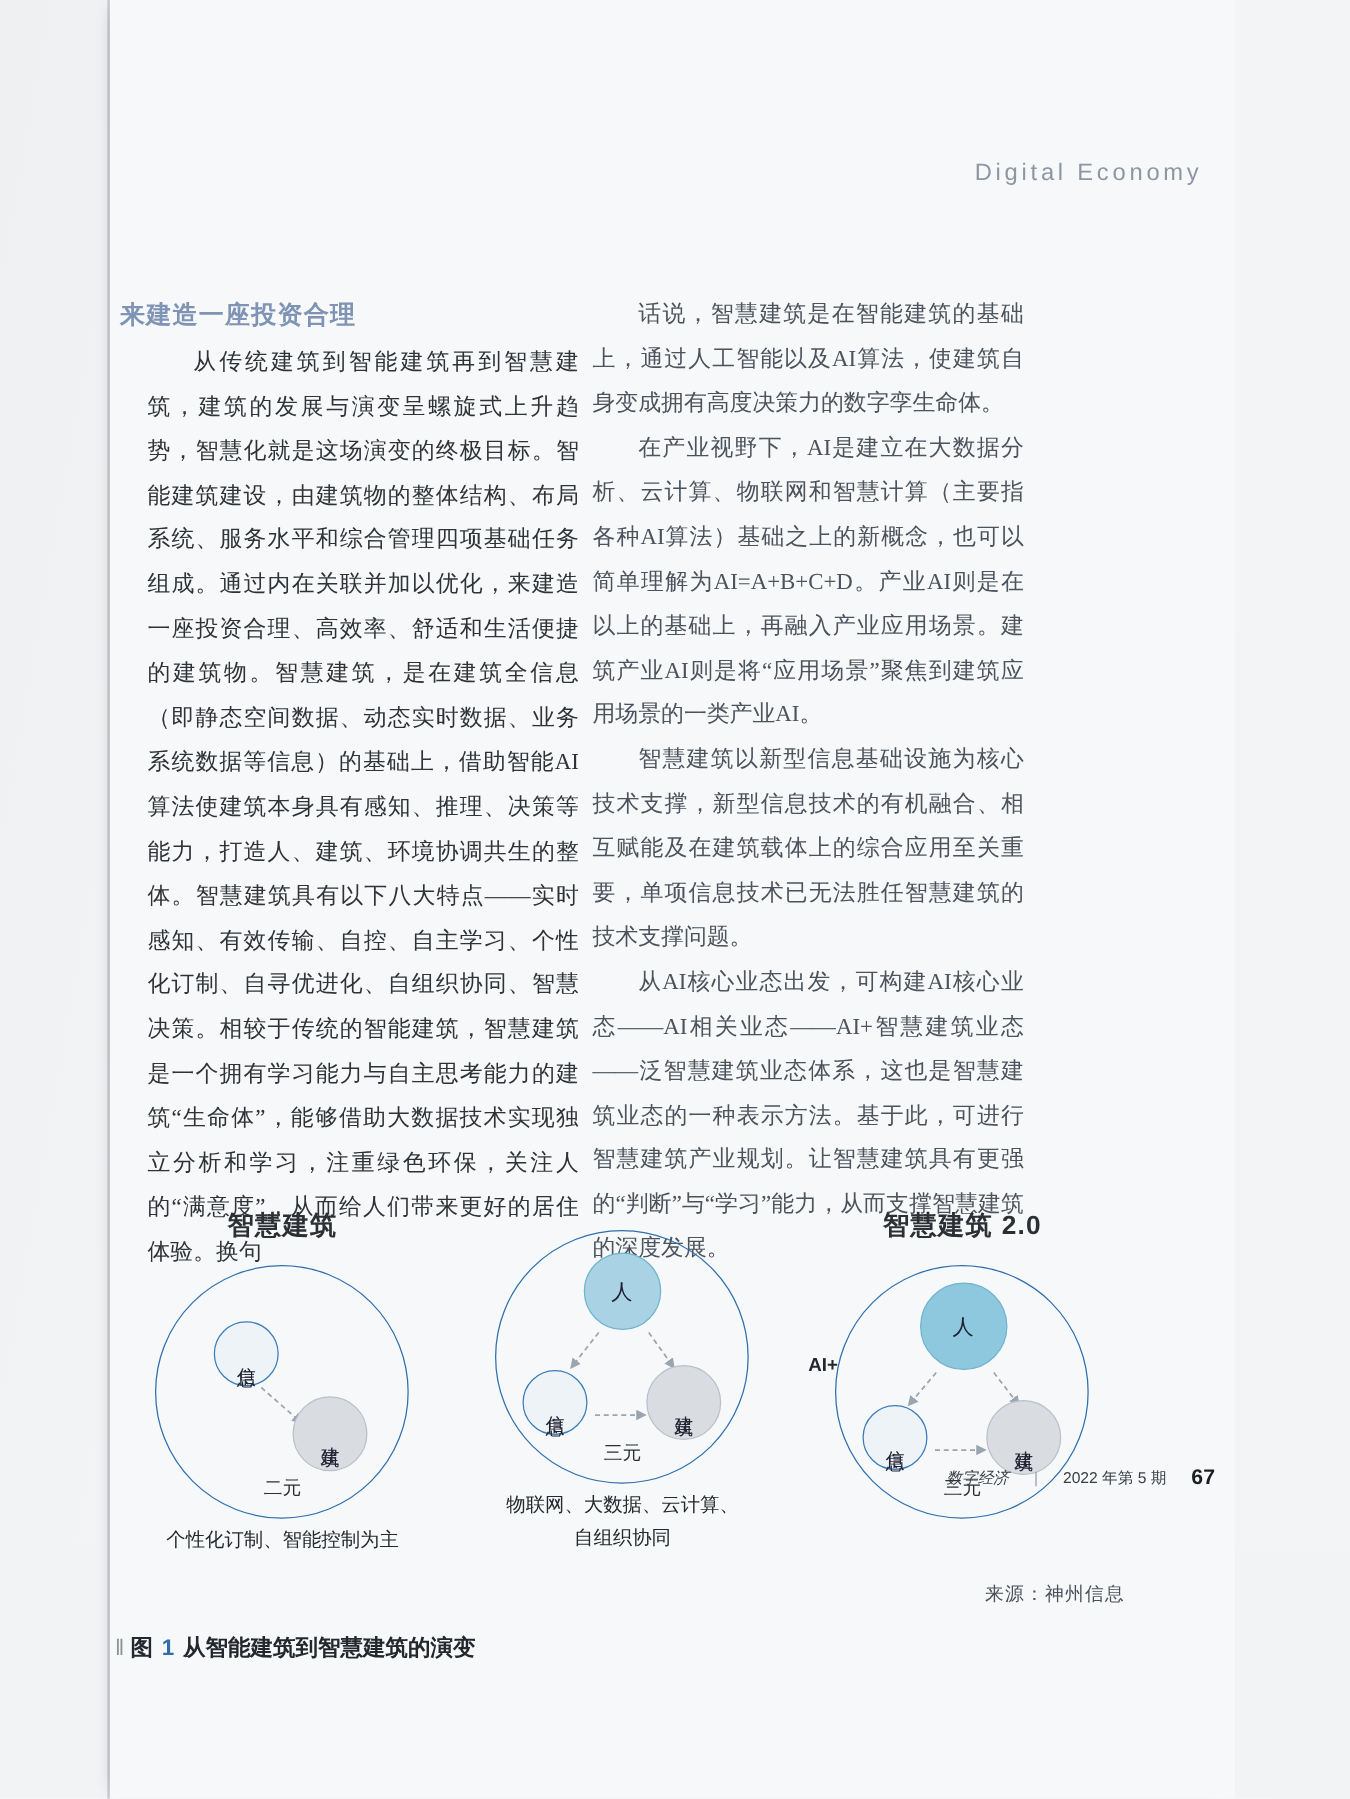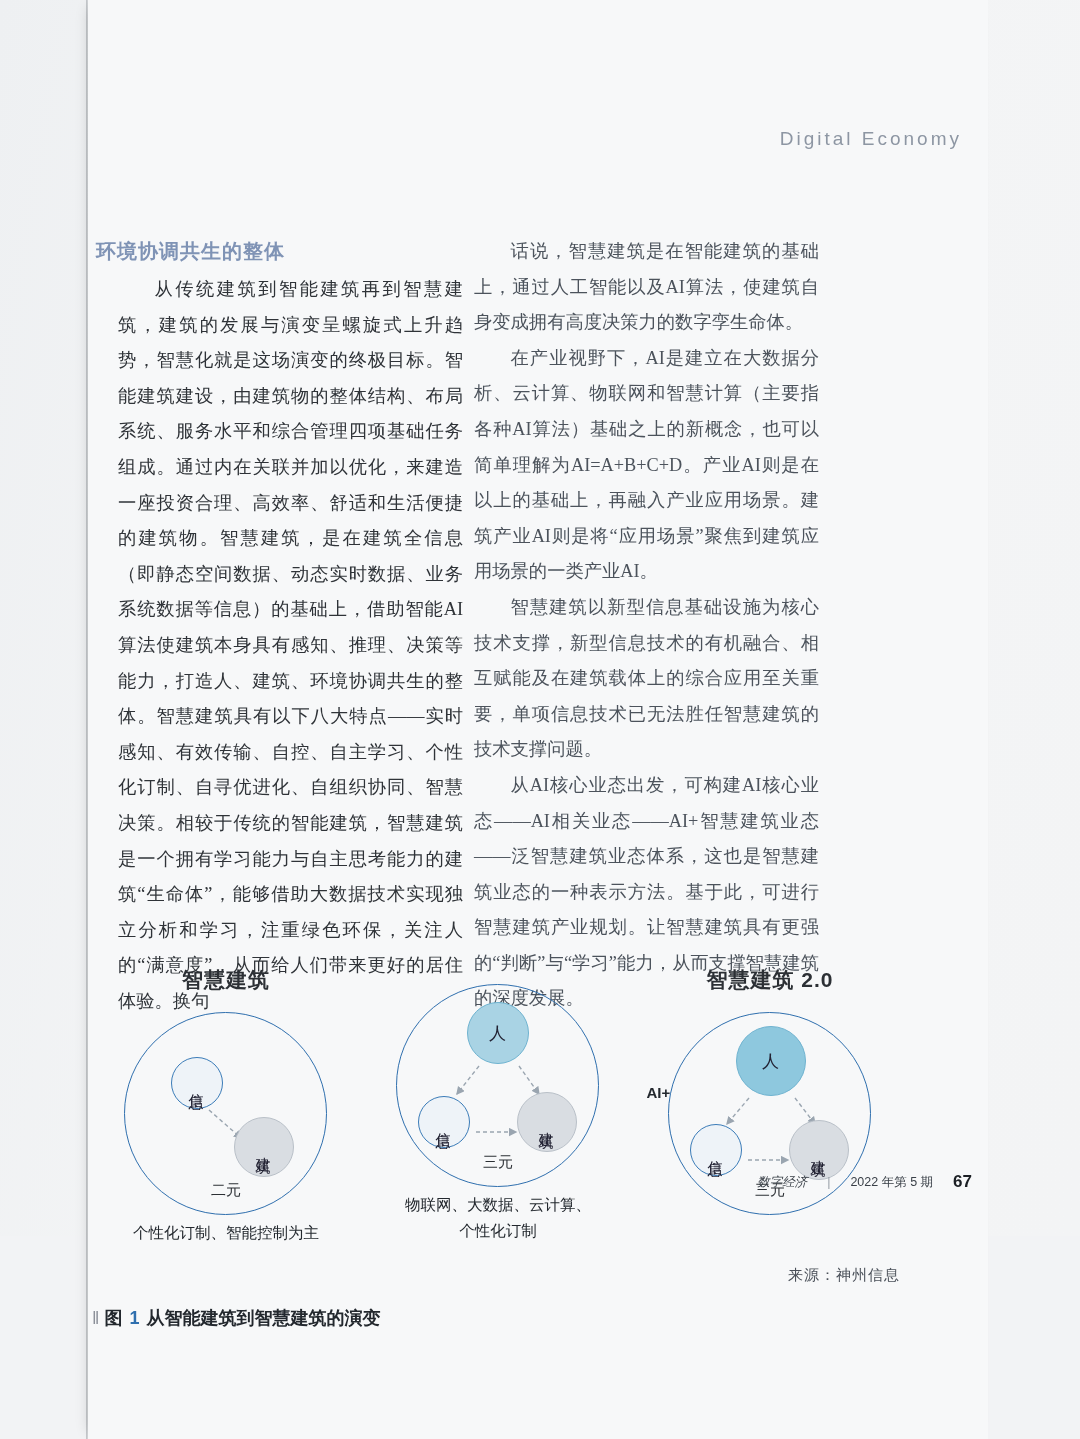--- a/index.html
+++ b/index.html
@@ -202,21 +202,21 @@
 </style>
 </head>
 <body>
 
 <div class="page">
   <div class="spine"></div>
   <div class="page-inner"></div>
 
   <div class="running-head">Digital Economy</div>
 
-  <div class="section-title">环境协调共生的整体</div>
+  <div class="section-title">来建造一座投资合理</div>
 
   <div class="col left">
     <p>从传统建筑到智能建筑再到智慧建筑，建筑的发展与演变呈螺旋式上升趋势，智慧化就是这场演变的终极目标。智能建筑建设，由建筑物的整体结构、布局系统、服务水平和综合管理四项基础任务组成。通过内在关联并加以优化，来建造一座投资合理、高效率、舒适和生活便捷的建筑物。智慧建筑，是在建筑全信息（即静态空间数据、动态实时数据、业务系统数据等信息）的基础上，借助智能AI算法使建筑本身具有感知、推理、决策等能力，打造人、建筑、环境协调共生的整体。智慧建筑具有以下八大特点——实时感知、有效传输、自控、自主学习、个性化订制、自寻优进化、自组织协同、智慧决策。相较于传统的智能建筑，智慧建筑是一个拥有学习能力与自主思考能力的建筑“生命体”，能够借助大数据技术实现独立分析和学习，注重绿色环保，关注人的“满意度”，从而给人们带来更好的居住体验。换句</p>
   </div>
 
   <div class="col right">
     <p>话说，智慧建筑是在智能建筑的基础上，通过人工智能以及AI算法，使建筑自身变成拥有高度决策力的数字孪生命体。</p>
     <p>在产业视野下，AI是建立在大数据分析、云计算、物联网和智慧计算（主要指各种AI算法）基础之上的新概念，也可以简单理解为AI=A+B+C+D。产业AI则是在以上的基础上，再融入产业应用场景。建筑产业AI则是将“应用场景”聚焦到建筑应用场景的一类产业AI。</p>
     <p>智慧建筑以新型信息基础设施为核心技术支撑，新型信息技术的有机融合、相互赋能及在建筑载体上的综合应用至关重要，单项信息技术已无法胜任智慧建筑的技术支撑问题。</p>
     <p>从AI核心业态出发，可构建AI核心业态——AI相关业态——AI+智慧建筑业态——泛智慧建筑业态体系，这也是智慧建筑业态的一种表示方法。基于此，可进行智慧建筑产业规划。让智慧建筑具有更强的“判断”与“学习”能力，从而支撑智慧建筑的深度发展。</p>
@@ -255,21 +255,21 @@
           <line x1="88" y1="82" x2="66" y2="110" stroke="#9aa5b0" stroke-width="1.4" stroke-dasharray="4 3" marker-end="url(#ah2)"></line>
           <line x1="128" y1="82" x2="148" y2="110" stroke="#9aa5b0" stroke-width="1.4" stroke-dasharray="4 3" marker-end="url(#ah2)"></line>
           <line x1="85" y1="148" x2="125" y2="148" stroke="#9aa5b0" stroke-width="1.4" stroke-dasharray="4 3" marker-end="url(#ah2)"></line>
         </svg>
         <div class="node node-person" style="left:76px; top:18px;">人</div>
         <div class="node node-info vert" style="left:27px; top:112px;">信息</div>
         <div class="node node-build vert" style="left:126px; top:108px;">建筑</div>
         <div class="bottom-label">三元</div>
       </div>
       <div class="caption" style="white-space: pre-line;">物联网、大数据、云计算、
-个性化订制</div>
+自组织协同</div>
     </div>
 
     <div class="fig-item f3">
       <div class="fig-title">智慧建筑 2.0</div>
       <div class="diagram">
         <div class="outer-circle"></div>
         <svg class="arrows" viewBox="0 0 215 203">
           <defs>
             <marker id="ah3" markerWidth="7" markerHeight="7" refX="5" refY="3" orient="auto">
               <path d="M0,0 L6,3 L0,6 z" fill="#9aa5b0"></path>

